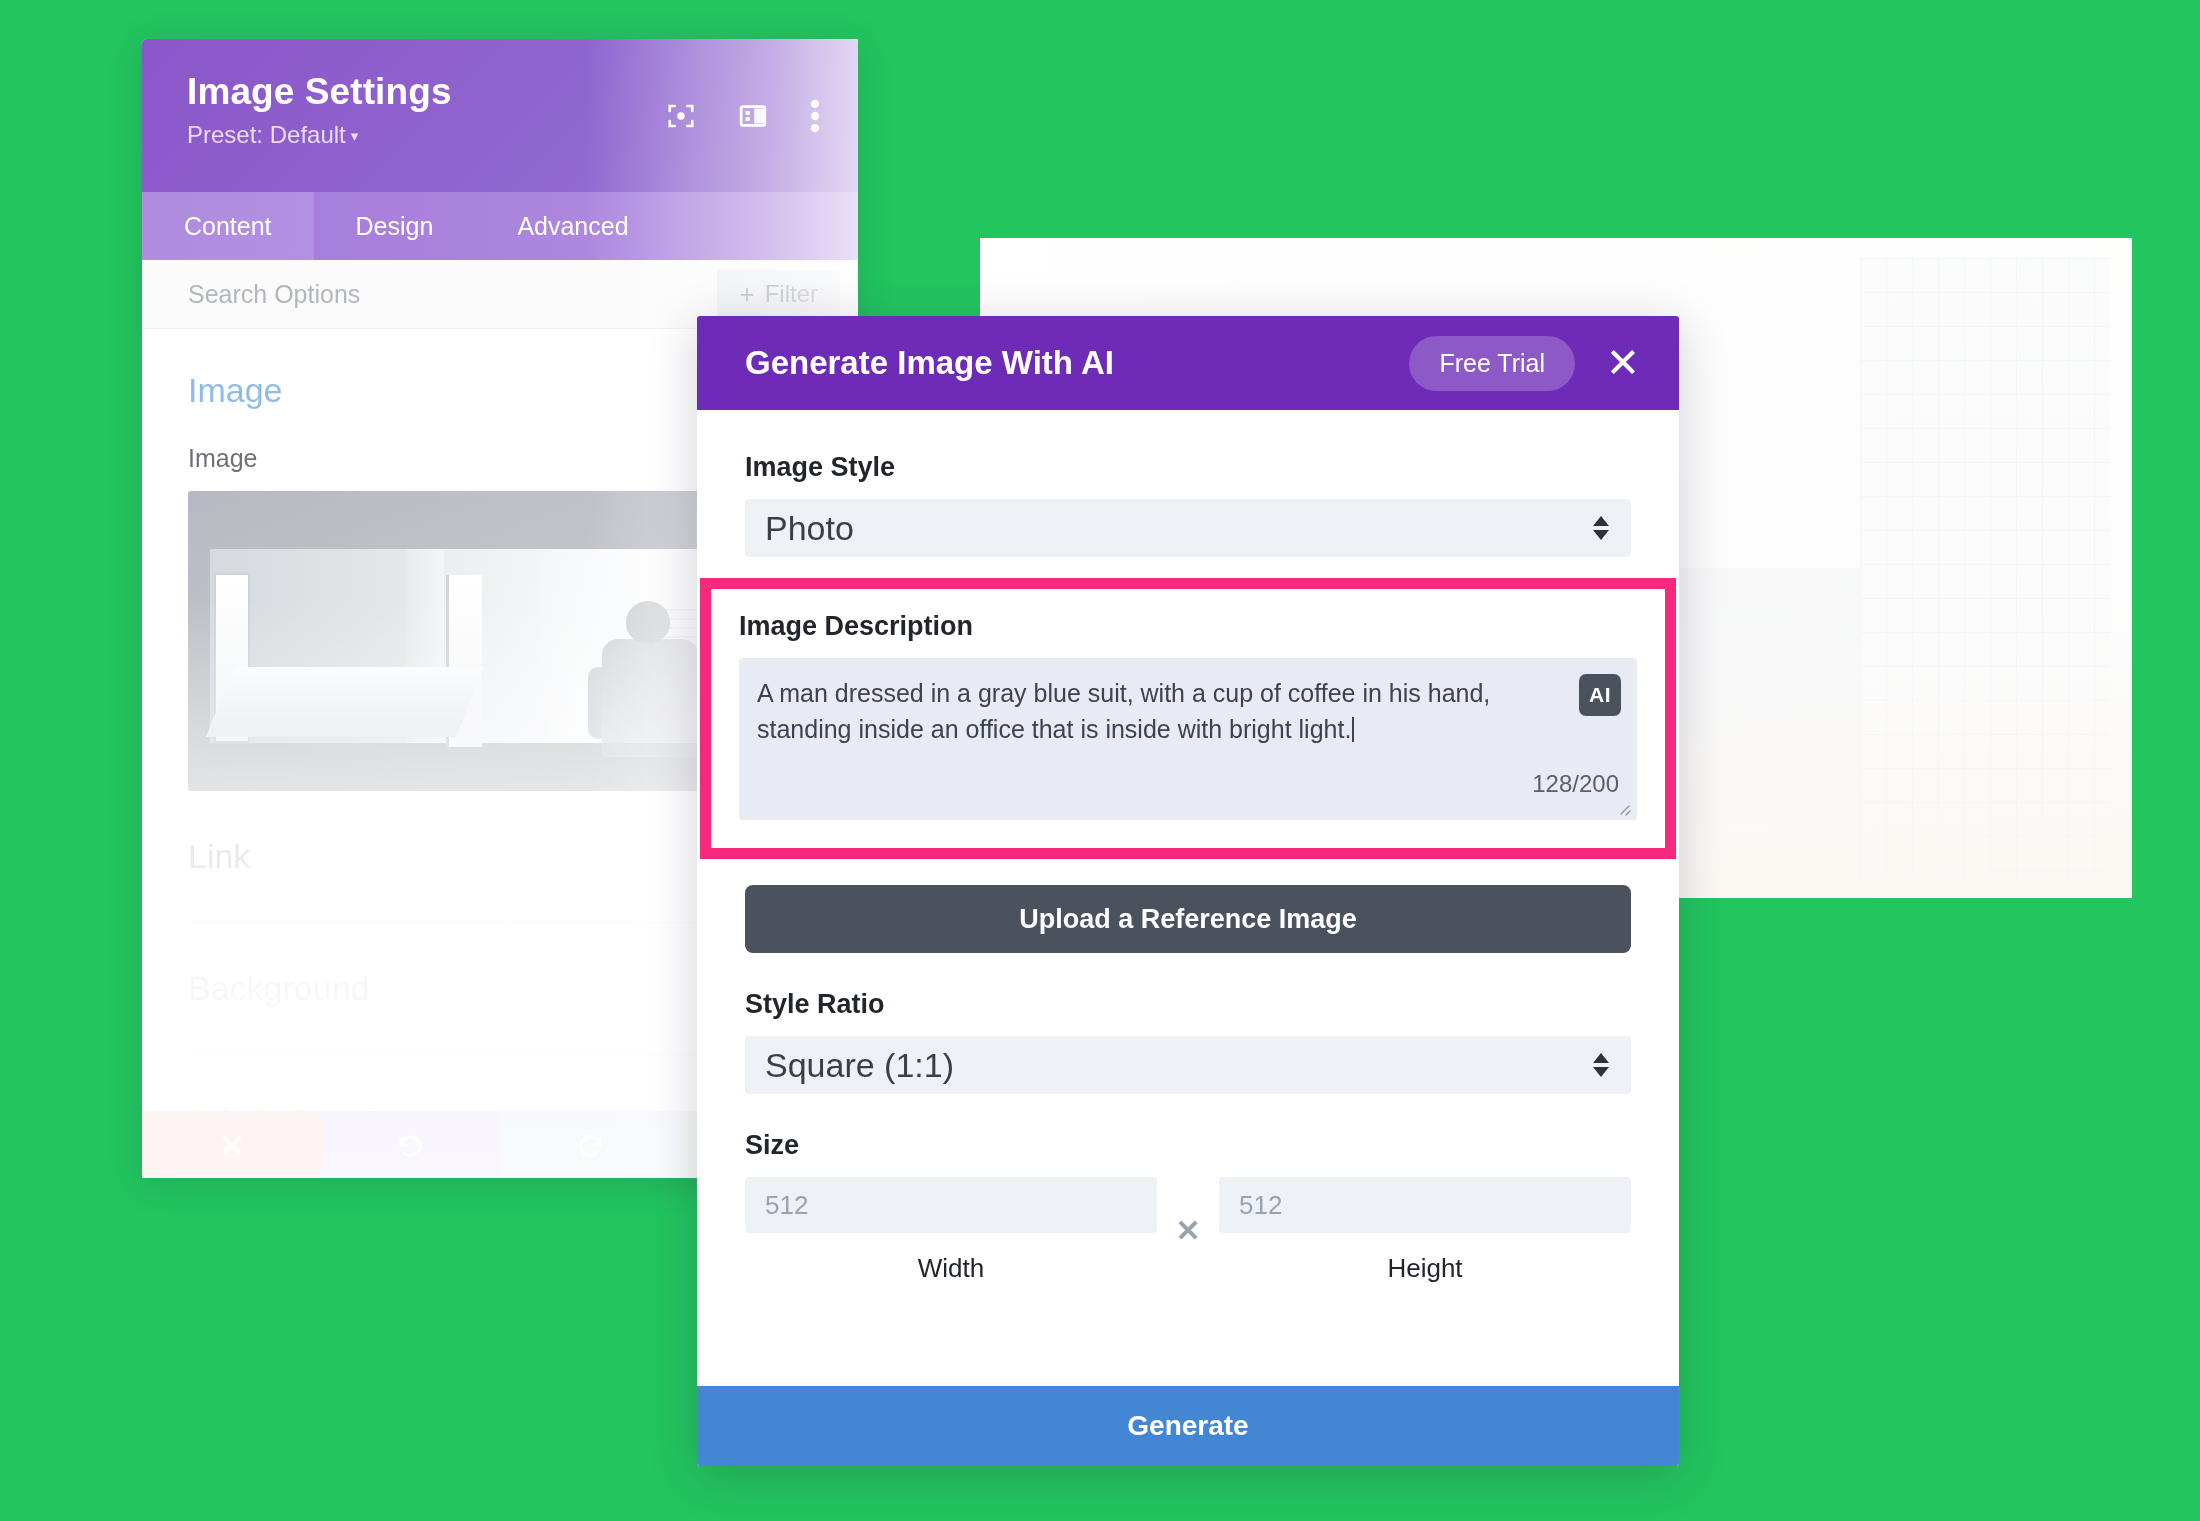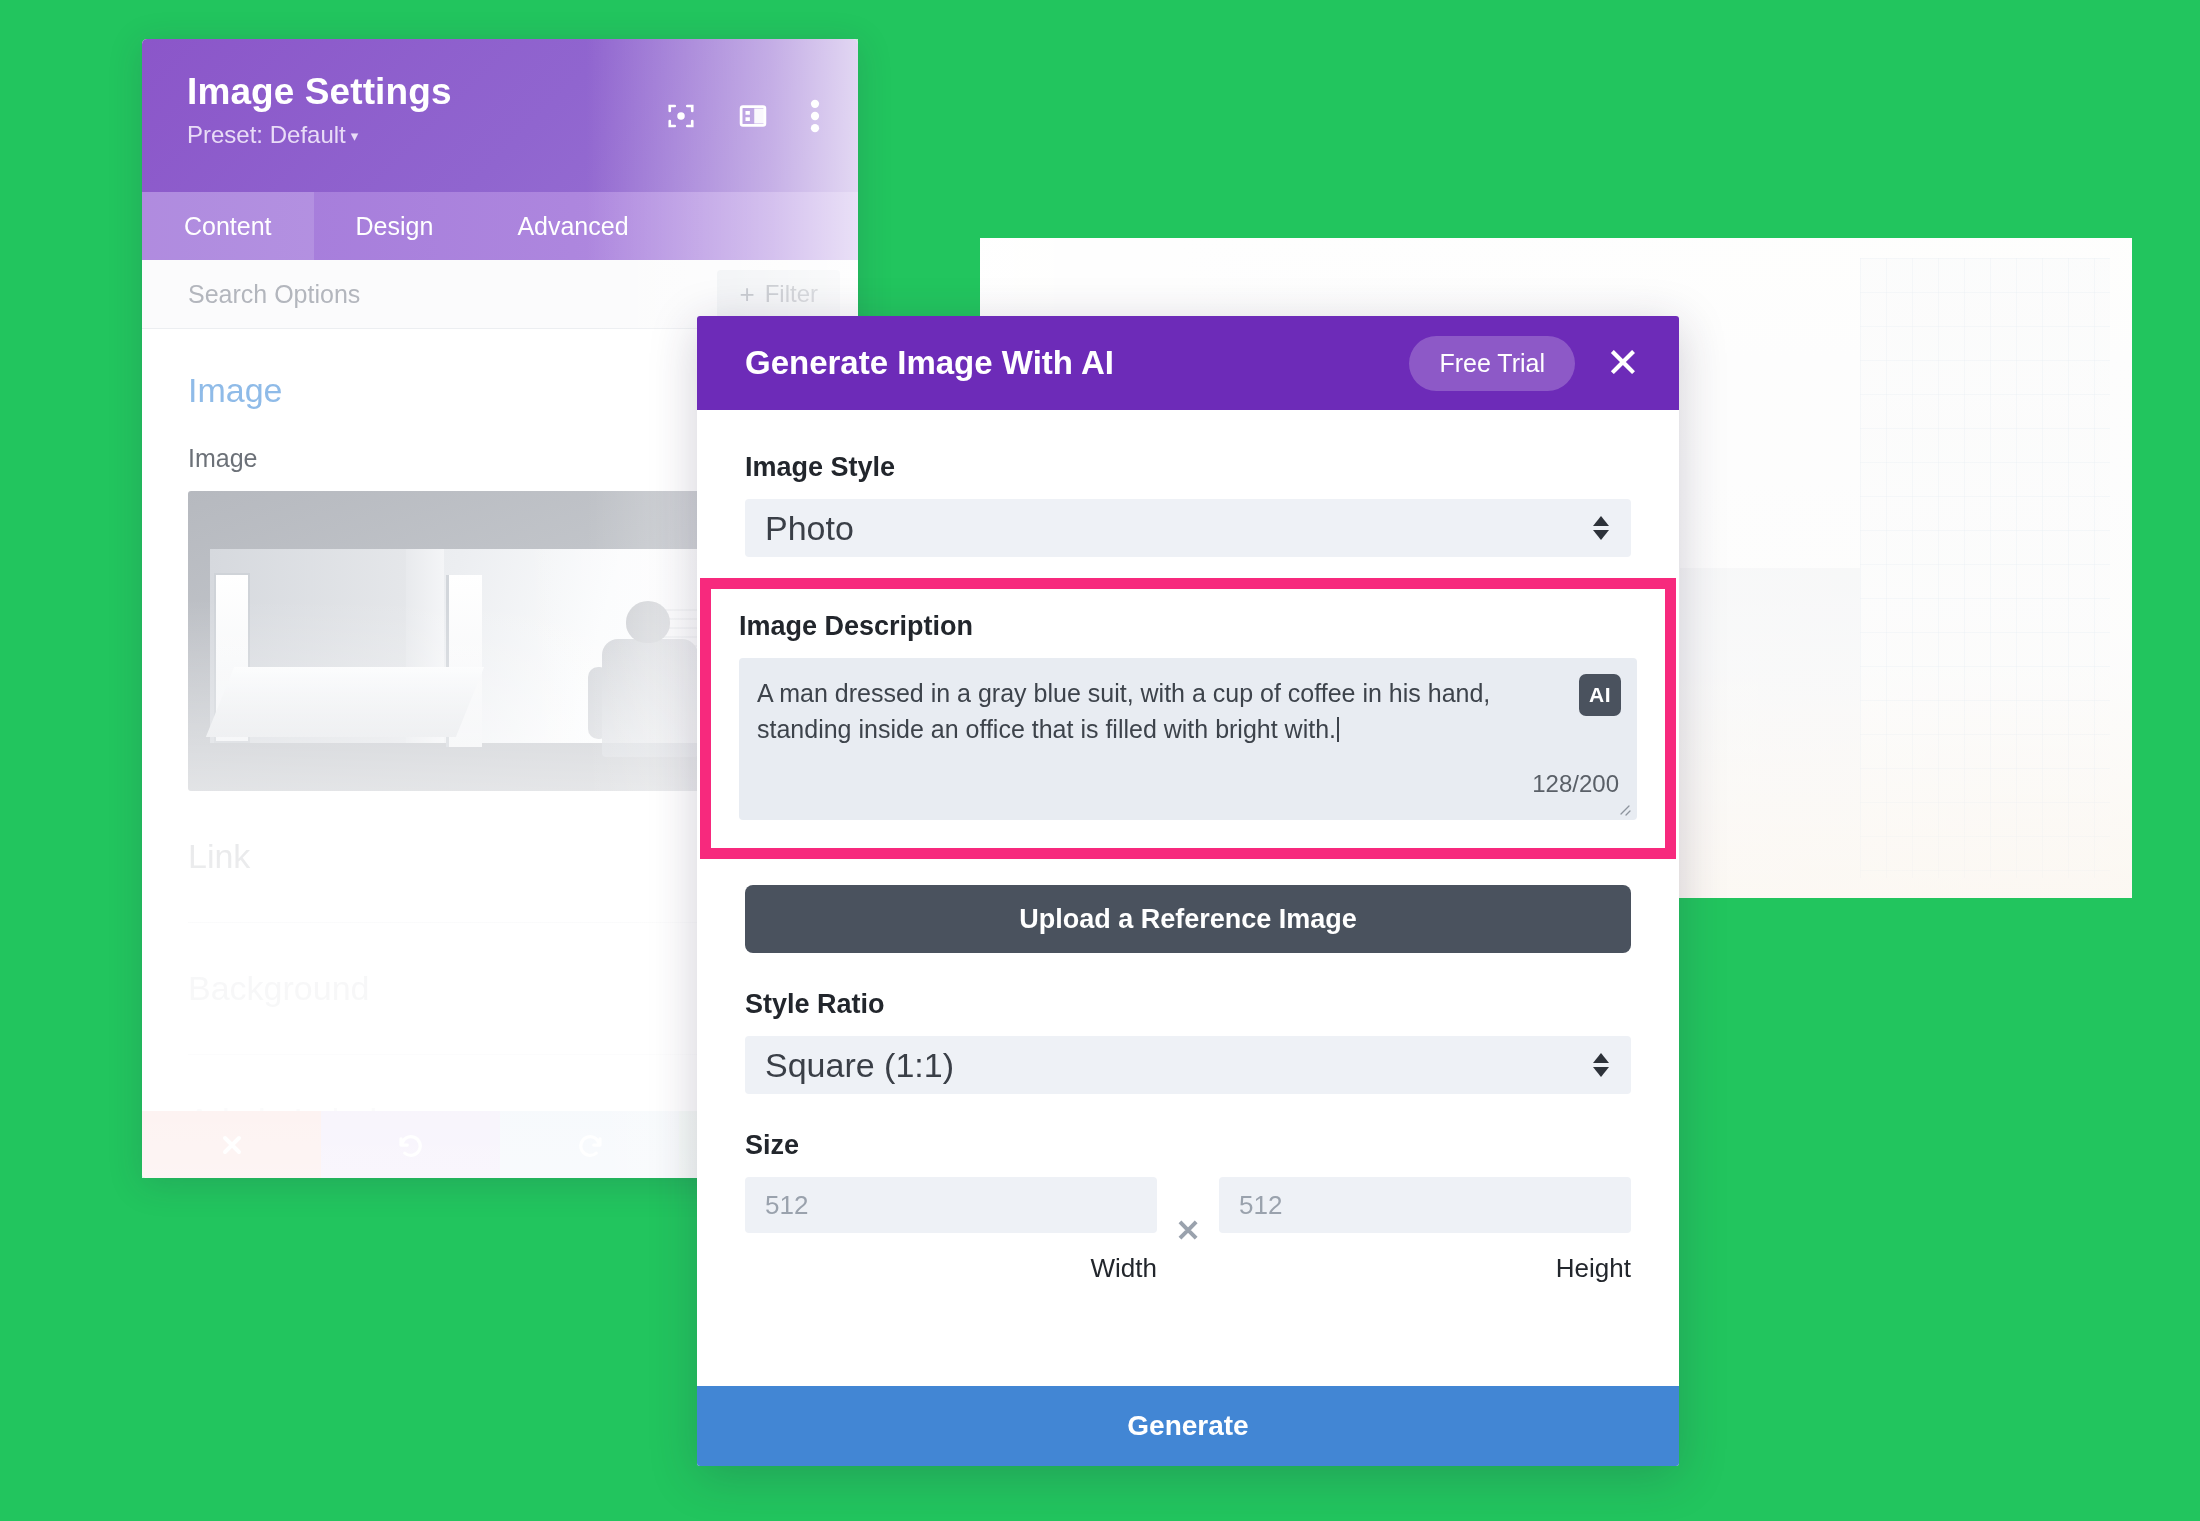--- a/index.html
+++ b/index.html
@@ -434,21 +434,21 @@
     font-size: 26px;
   }
   .size-x {
     width: 62px;
     text-align: center;
     color: #9aa2ad;
     font-size: 30px;
     font-weight: bold;
   }
   .size-caption {
-    text-align: right;
+    text-align: center;
     color: #22262c;
     font-size: 26px;
     margin-top: 20px;
   }
 
   .ai-generate {
     position: absolute;
     left: 0; bottom: 0;
     width: 100%;
     height: 80px;
@@ -644,21 +644,21 @@
 
     </div>
 
     <div class="ai-generate">Generate</div>
   </div>
 
   <div id="desc-highlight">
     <div id="desc-inner">
       <div class="ai-label">Image Description</div>
       <div class="ai-textarea">
-        <div class="txt"><span>A man dressed in a gray blue suit, with a cup of coffee in his hand, standing inside an office that is filled with bright with.</span><span class="caret-bar"></span></div>
+        <div class="txt"><span>A man dressed in a gray blue suit, with a cup of coffee in his hand, standing inside an office that is inside with bright light.</span><span class="caret-bar"></span></div>
         <div class="ai-badge">AI</div>
         <div class="ai-count">128/200</div>
         <span class="ai-grip">
           <svg width="16" height="16" viewBox="0 0 16 16" stroke="#8d949d" stroke-width="1.3" stroke-linecap="round">
             <path d="M13 5L5 13M14 10l-4 4"></path>
           </svg>
         </span>
       </div>
     </div>
   </div>

